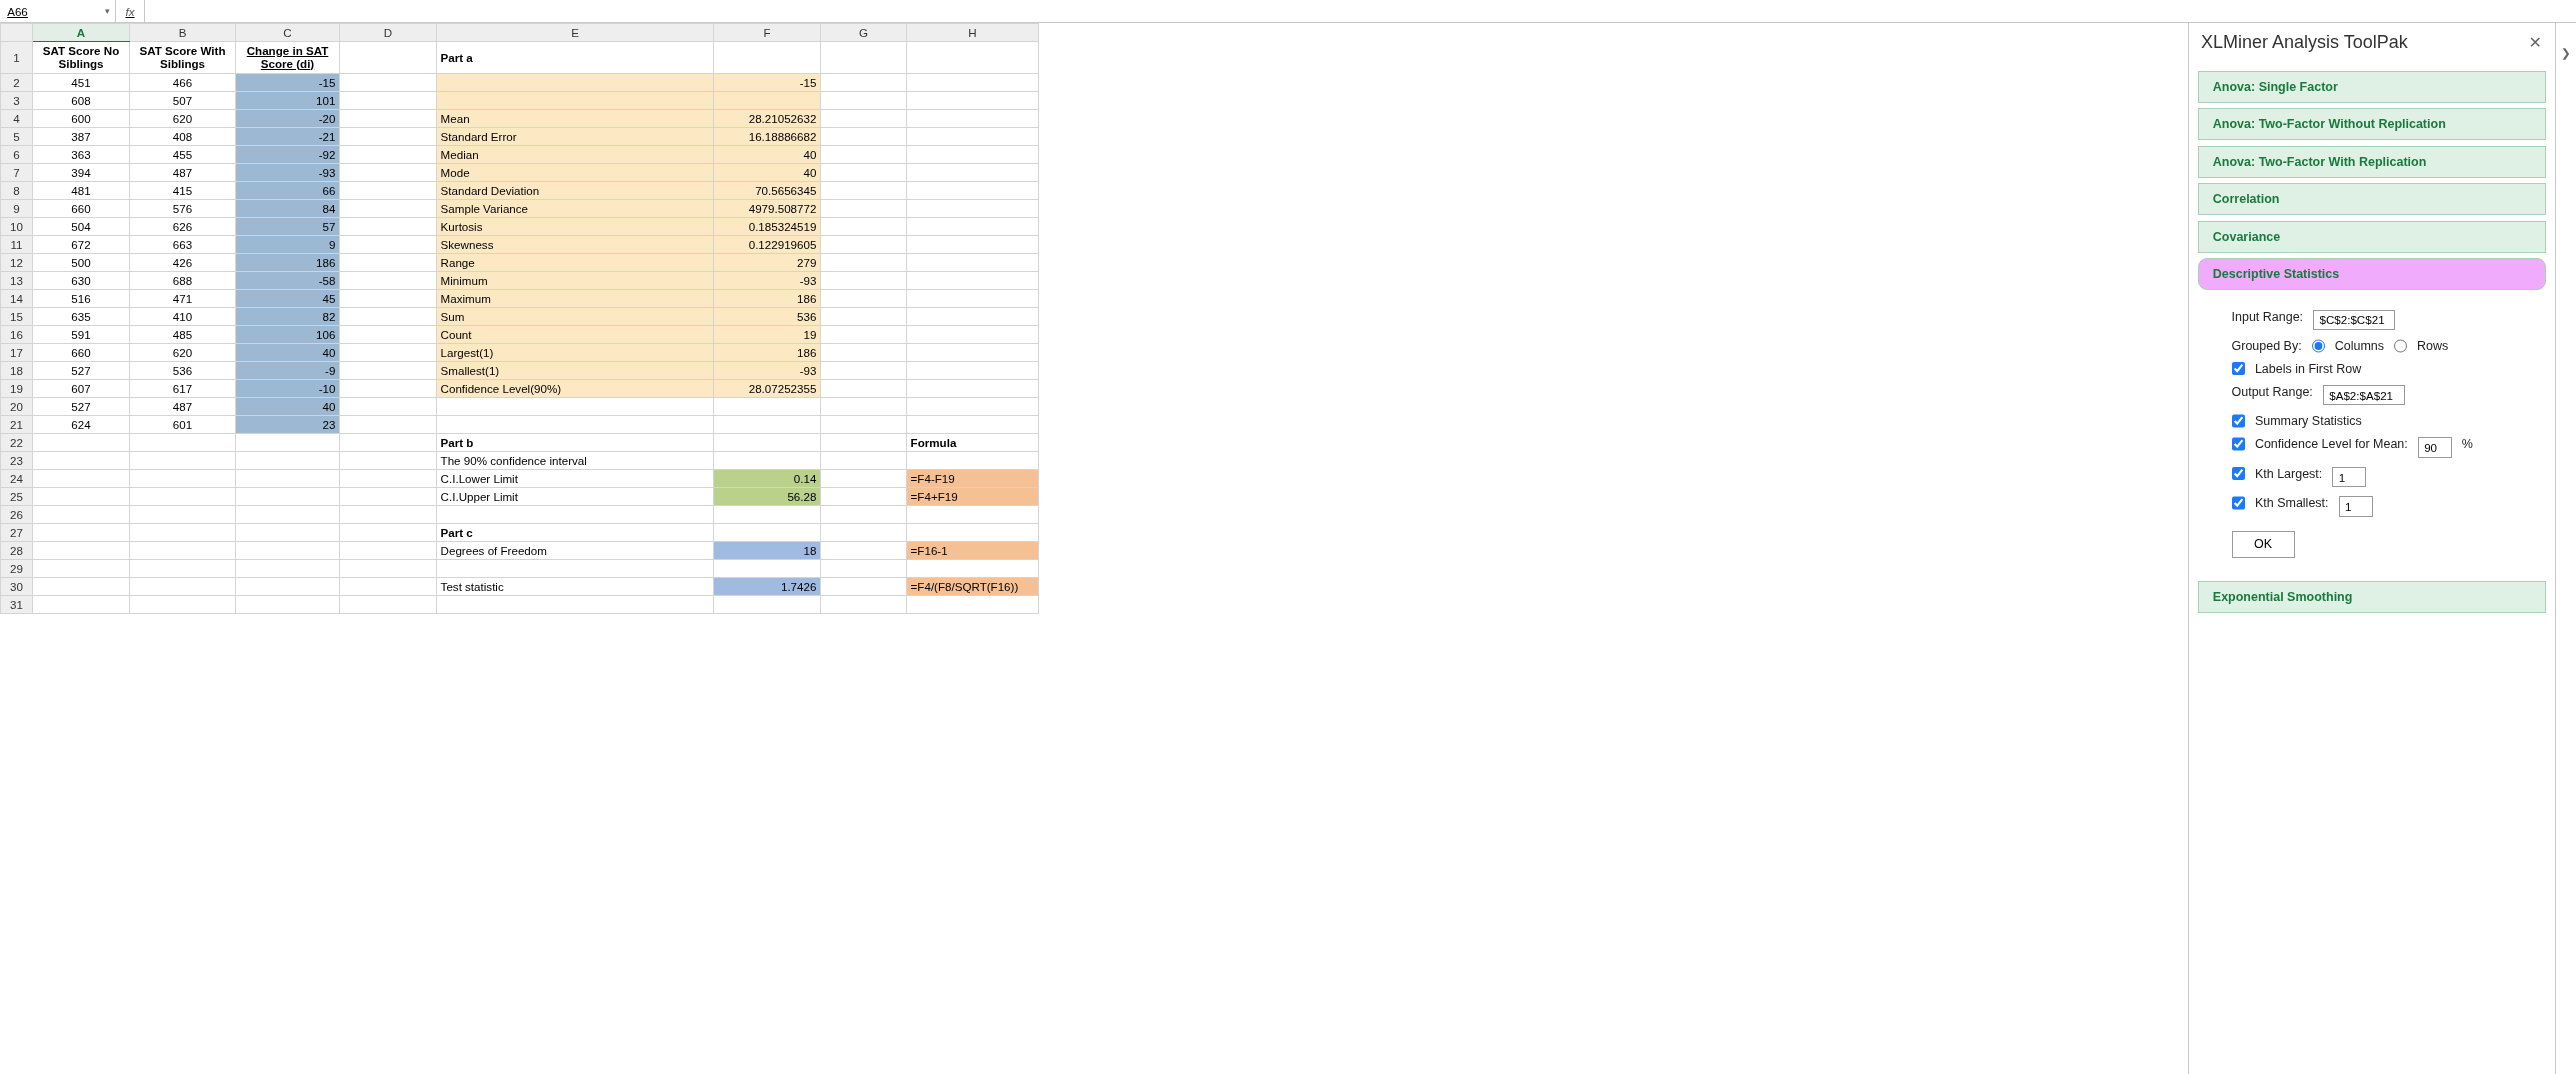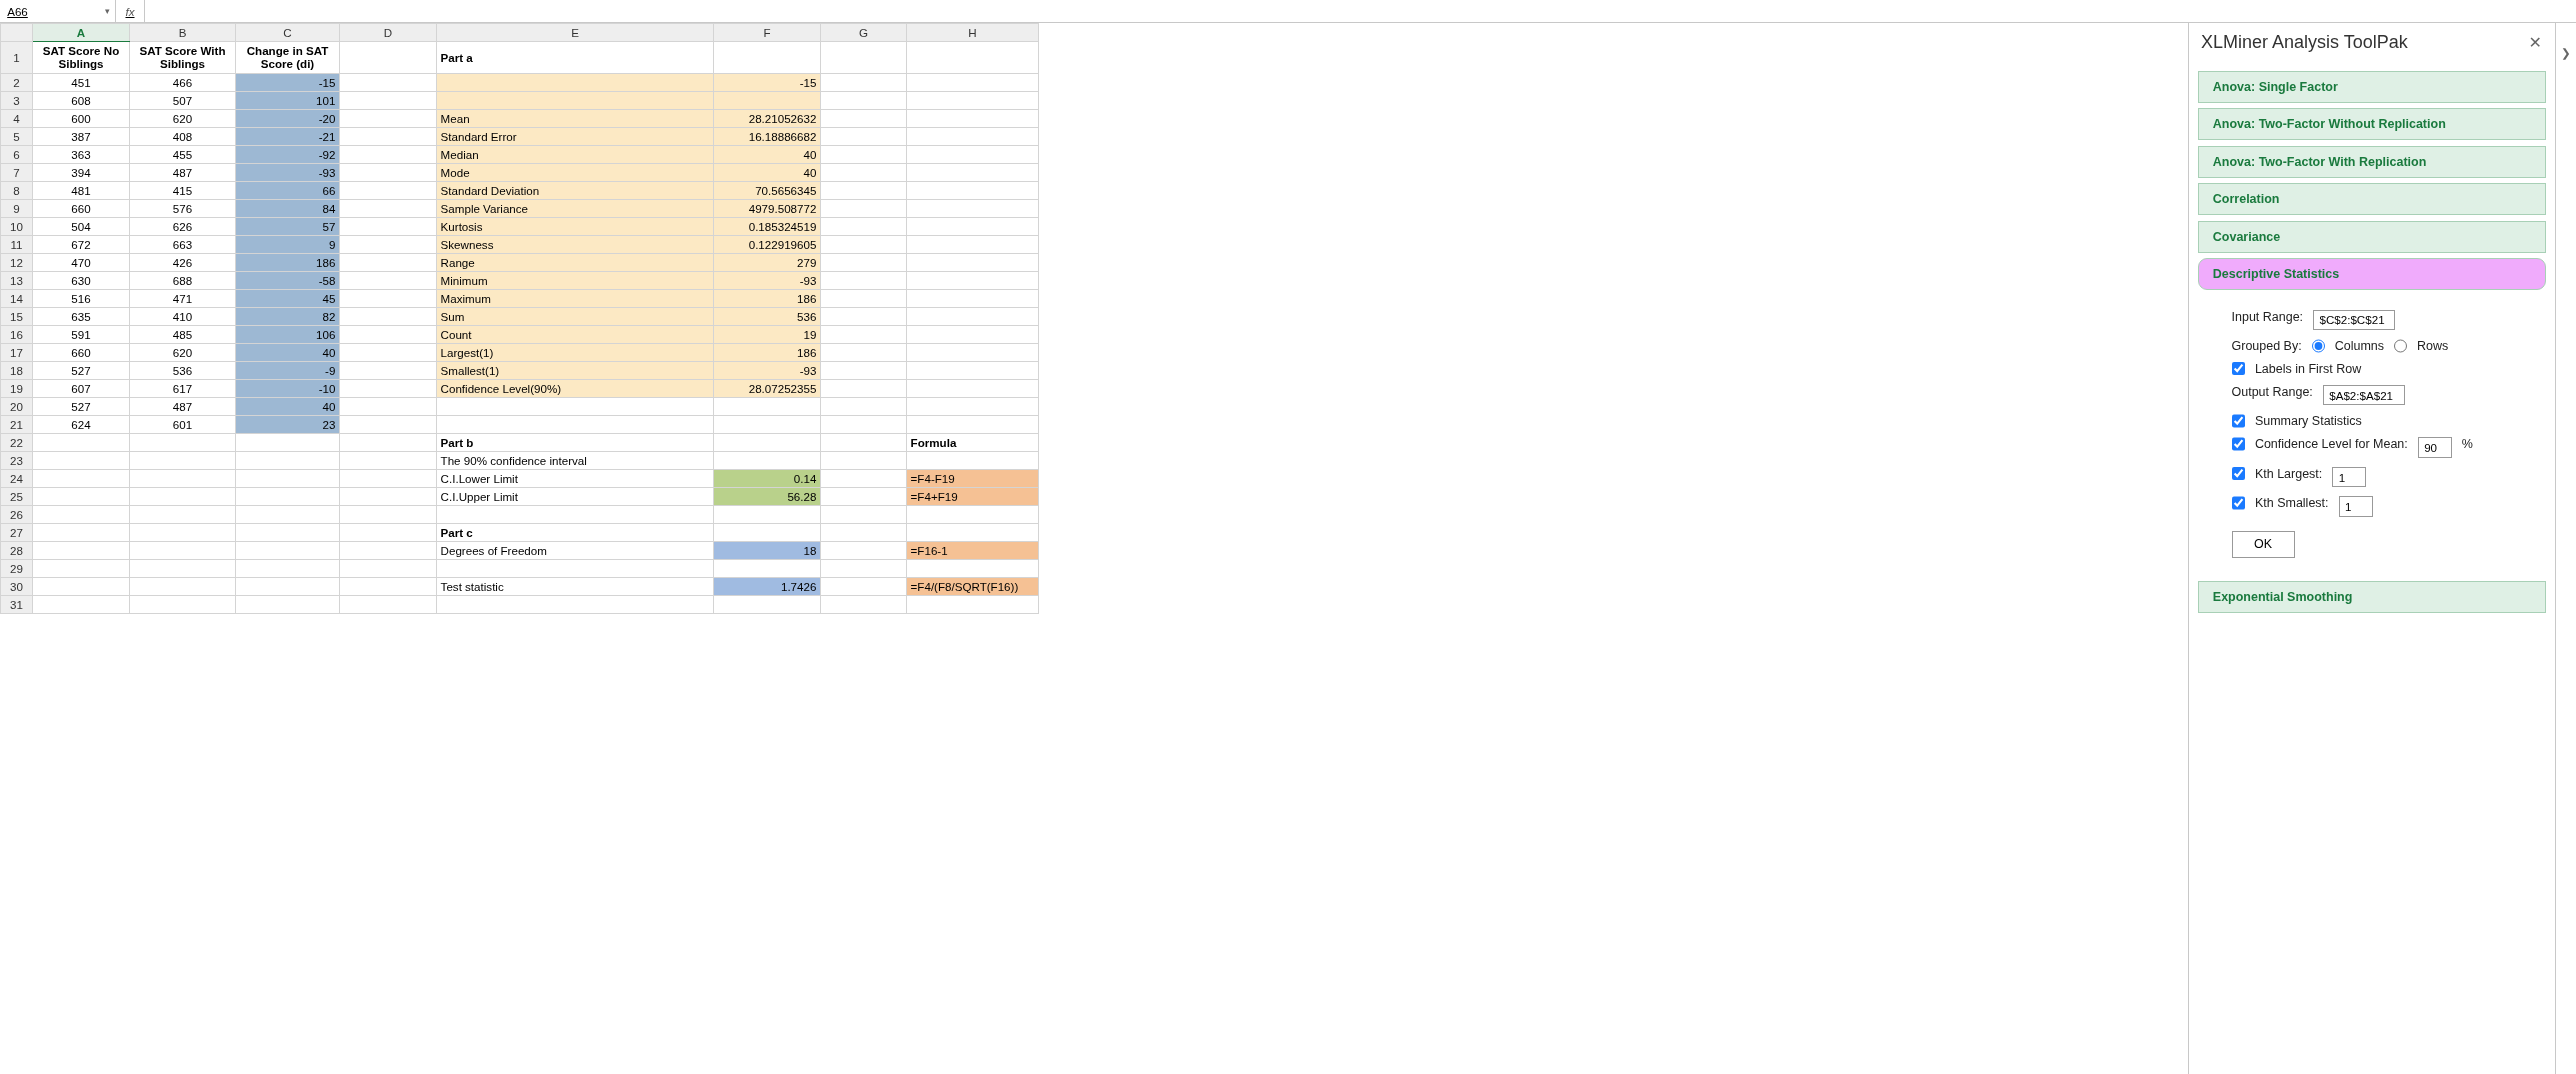--- a/index.html
+++ b/index.html
@@ -102,21 +102,21 @@
             <th class="colhdr">F</th>
             <th class="colhdr">G</th>
             <th class="colhdr">H</th>
           </tr>
         </thead>
         <tbody id="grid-body">
             <tr style="height: 32px;">
               <th class="rowhdr">1</th>
               <td class="hdrcell" style="white-space: normal; line-height: 1.1;">SAT Score   No Siblings</td>
               <td class="hdrcell" style="white-space: normal; line-height: 1.1;">SAT Score With Siblings</td>
-              <td class="hdrcell" style="white-space: normal; line-height: 1.1;">Change in SAT Score (di)</td>
+              <td class="hdrcell" style="white-space: normal; line-height: 1.1; text-decoration: underline;">Change in SAT Score (di)</td>
               <td></td>
               <td class="txt bold">Part a</td>
               <td></td>
               <td></td>
               <td class="txt"></td>
             </tr>
             <tr>
               <th class="rowhdr">2</th>
               <td class="ctr">451</td>
               <td class="ctr">466</td>
@@ -221,21 +221,21 @@
               <td class="ctr">663</td>
               <td class="fill-blue">9</td>
               <td></td>
               <td class="txt fill-cream">Skewness</td>
               <td class="fill-cream">0.122919605</td>
               <td></td>
               <td class="txt"></td>
             </tr>
             <tr>
               <th class="rowhdr">12</th>
-              <td class="ctr">470</td>
+              <td class="ctr">500</td>
               <td class="ctr">426</td>
               <td class="fill-blue">186</td>
               <td></td>
               <td class="txt fill-cream">Range</td>
               <td class="fill-cream">279</td>
               <td></td>
               <td class="txt"></td>
             </tr>
             <tr>
               <th class="rowhdr">13</th>

